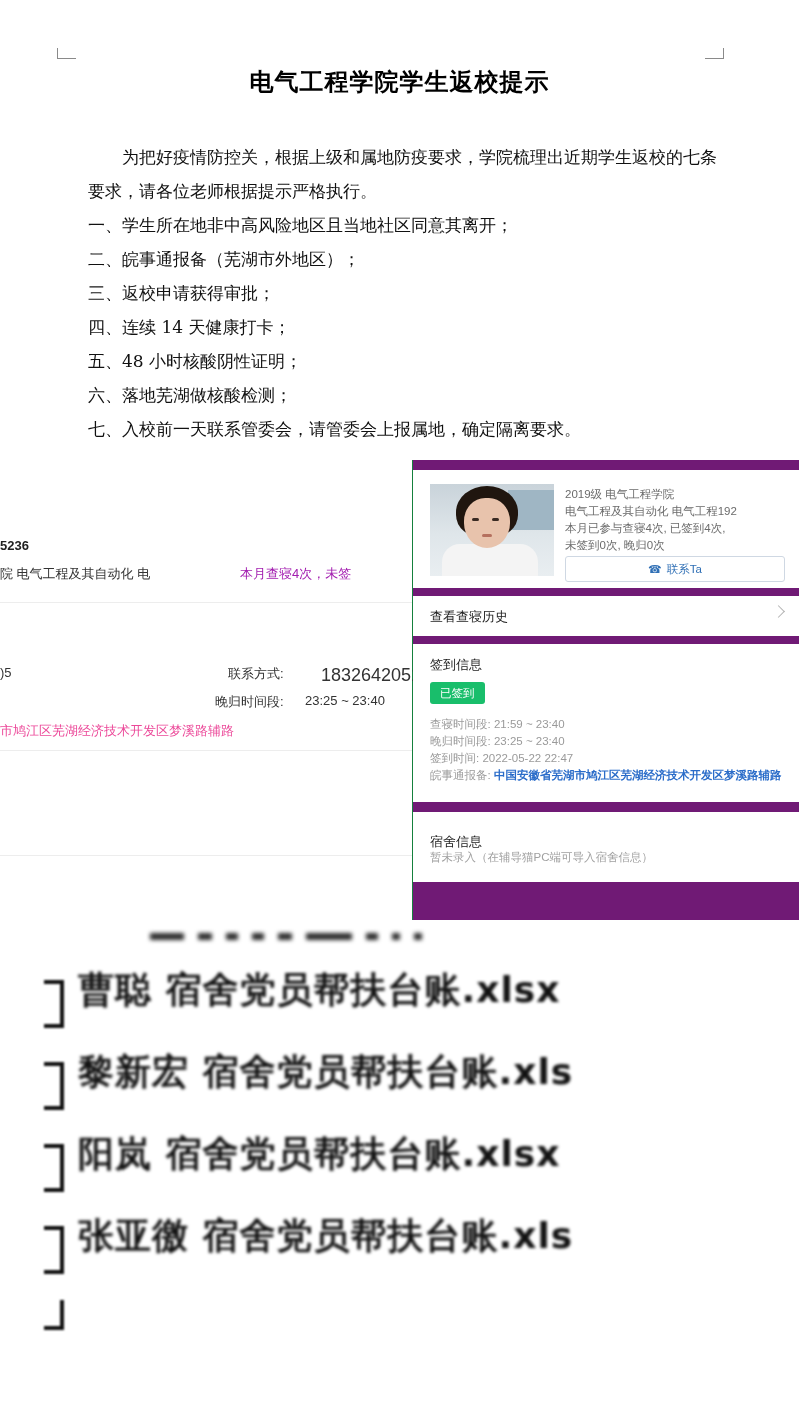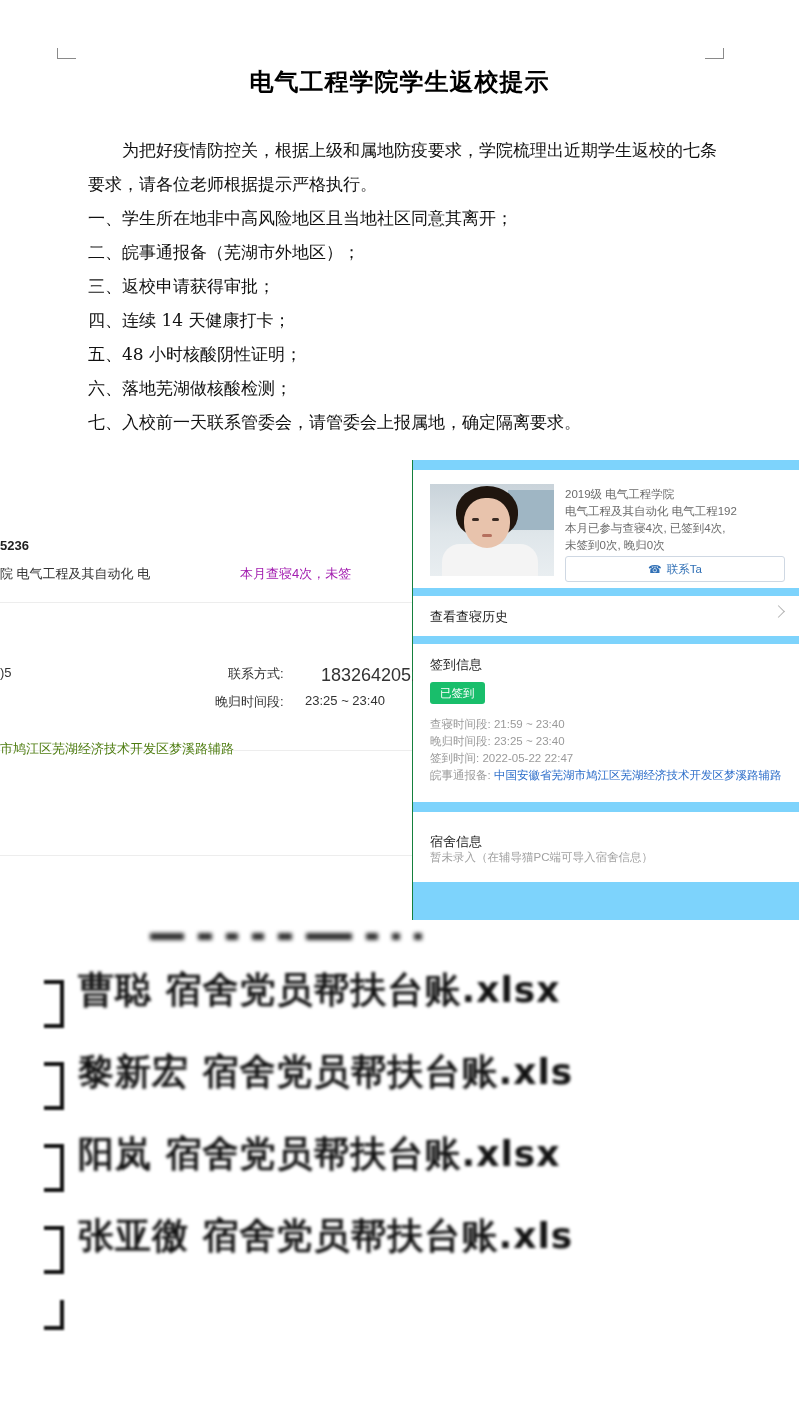--- a/index.html
+++ b/index.html
@@ -39,21 +39,21 @@
     width: 799px;
     text-align: center;
     font-family: "DejaVu Serif", serif;
     font-weight: bold;
     font-size: 24px;
     letter-spacing: 1px;
     color: #000;
   }
   .doc-body {
     position: absolute;
-    left: 88px; top: 133px;
+    left: 88px; top: 140px;
     width: 630px;
     font-family: "DejaVu Serif", serif;
     font-size: 17px;
     line-height: 34px;
     color: #111;
   }
   .doc-body p { margin: 0; }
   .doc-indent { text-indent: 2em; }
 
   
@@ -95,30 +95,30 @@
     position: absolute; left: 240px; top: 105px;
     font-size: 13px; color: #a21caf;
   }
   .lp-row1-label { position: absolute; left: 0; top: 205px; font-size: 13px; color: #333; }
   .lp-row1-key { position: absolute; left: 228px; top: 205px; font-size: 13px; color: #333; text-align: right; }
   .lp-row1-val { position: absolute; left: 305px; top: 205px; font-size: 18px; color: #333; margin-left: 16px; }
   .lp-row2-key { position: absolute; left: 215px; top: 233px; font-size: 13px; color: #333; }
   .lp-row2-val { position: absolute; left: 305px; top: 233px; font-size: 13px; color: #333; }
   .lp-addr {
     position: absolute; left: 0; top: 262px;
-    font-size: 13px; color: #4d7c0f; margin-top: 18px;
+    font-size: 13px; color: #ec4899;
   }
 
   
   .right-pane {
     position: absolute;
     left: 413px; top: 0;
     width: 386px;
     height: 460px;
-    background: #7dd3fc;
+    background: #701a75;
   }
   .rp-card {
     position: absolute;
     left: 0;
     width: 386px;
     background: #ffffff;
   }
   .rp-profile { top: 10px; height: 118px; }
   .avatar {
     position: absolute;
@@ -200,21 +200,21 @@
     font-size: 11.5px; border-radius: 3px;
     display: flex; align-items: center;
   }
   .kv {
     position: absolute; left: 17px;
     font-size: 11.5px; color: #9a9a9a; line-height: 17px;
     width: 352px;
   }
   .kv .k { color: #9a9a9a; text-align: center; }
   .kv .v { color: #9a9a9a; }
-  .kv.loc .v { color: #2a6cc9; }
+  .kv.loc .v { color: #2a6cc9; font-weight: bold; }
   .kv1 { top: 72px; }
   .kv2 { top: 89px; }
   .kv3 { top: 106px; }
   .kv4 { top: 123px; }
 
   .rp-dorm { top: 352px; height: 70px; }
   .rp-dorm .hdr { position: absolute; left: 17px; top: 14px; font-size: 13px; color: #222; margin-top: 7px; }
   .rp-dorm .sub { position: absolute; left: 17px; top: 38px; font-size: 11.5px; color: #a0a0a0; }
 
   

